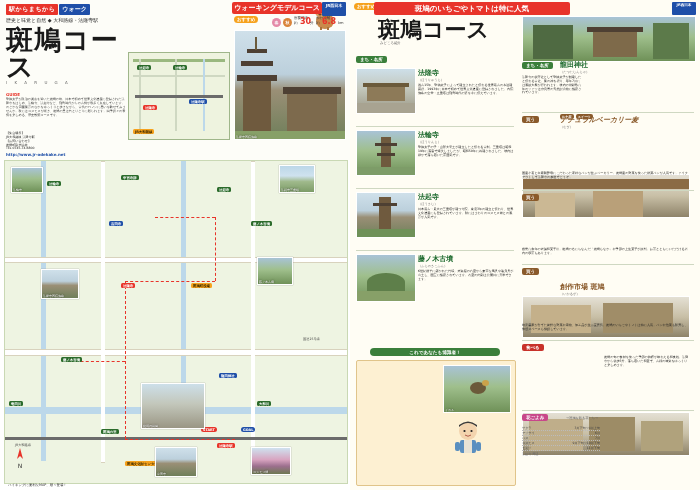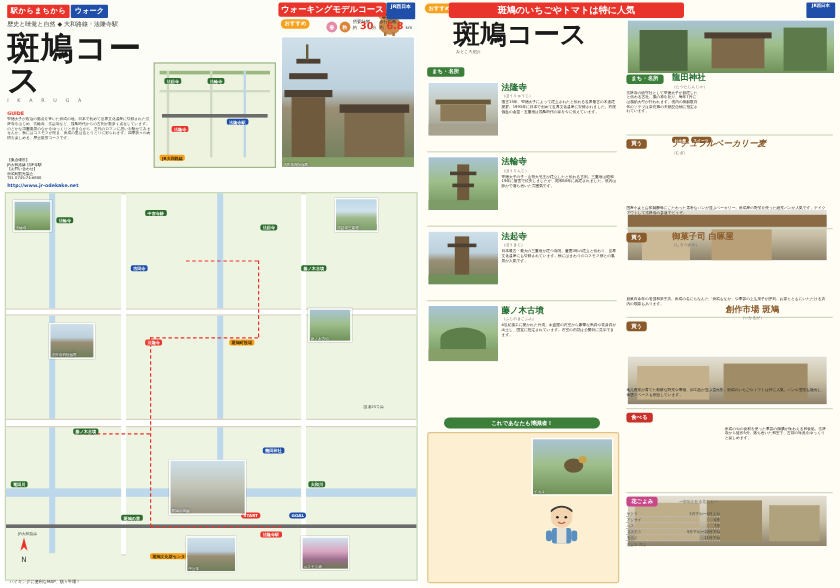--- a/index.html
+++ b/index.html
@@ -367,33 +367,29 @@
     </div>
     <div class="photo shop abs" style="left:172px;top:128px;width:166px;height:42px;">
       <div class="abs" style="left:0;top:4px;width:166px;height:10px;background:#8b6b45;"></div>
       <div class="abs" style="left:12px;top:18px;width:40px;height:24px;background:#cbb894;"></div>
       <div class="abs" style="left:70px;top:16px;width:50px;height:26px;background:#b9a079;"></div>
     </div>
     <div class="vtiny abs" style="left:172px;top:172px;width:166px;">国産小麦と自家製酵母にこだわった素朴なパンが並ぶベーカリー。斑鳩産の野菜を使った総菜パンが人気です。テイクアウトして法隆寺の参道でどうぞ。</div>
     <div class="divider" style="left:172px;top:190px;width:172px;"></div>
 
     <div class="sectag brown" style="left:172px;top:194px;">買う</div>
-    <div class="abs" style="left:210px;top:192px;width:134px;">
-      <div class="spotname b">御菓子司 白啄屋</div>
-      <div class="spotsub">（しろつきや）</div>
-    </div>
     <div class="photo shop abs" style="left:172px;top:206px;width:166px;height:40px;">
       <div class="abs" style="left:8px;top:8px;width:60px;height:28px;background:#c4b08a;"></div>
       <div class="abs" style="left:80px;top:6px;width:70px;height:30px;background:#a08d68;"></div>
     </div>
     <div class="vtiny abs" style="left:172px;top:248px;width:166px;">創業百余年の老舗和菓子店。斑鳩の名にちなんだ「斑鳩もなか」や季節の上生菓子が評判。お茶とともにいただける店内の喫茶もあります。</div>
     <div class="divider" style="left:172px;top:264px;width:172px;"></div>
 
     <div class="sectag brown" style="left:172px;top:268px;">買う</div>
-    <div class="abs" style="left:210px;top:253px;width:134px;text-align:center;">
+    <div class="abs" style="left:210px;top:282px;width:134px;">
       <div class="spotname b">創作市場 斑鳩</div>
       <div class="spotsub">（いかるが）</div>
     </div>
     <div class="photo shop abs" style="left:172px;top:280px;width:166px;height:42px;">
       <div class="abs" style="left:6px;top:6px;width:54px;height:32px;background:#bfae8a;"></div>
       <div class="abs" style="left:66px;top:4px;width:46px;height:34px;background:#9d8c66;"></div>
       <div class="abs" style="left:118px;top:8px;width:42px;height:30px;background:#b0a27c;"></div>
     </div>
     <div class="vtiny abs" style="left:172px;top:324px;width:166px;">地元農家が育てた新鮮な野菜や果物、加工品が並ぶ直売所。斑鳩のいちごやトマトは特に人気。パンや惣菜も販売し、休憩スペースも併設しています。</div>
     <div class="divider" style="left:172px;top:340px;width:172px;"></div>

